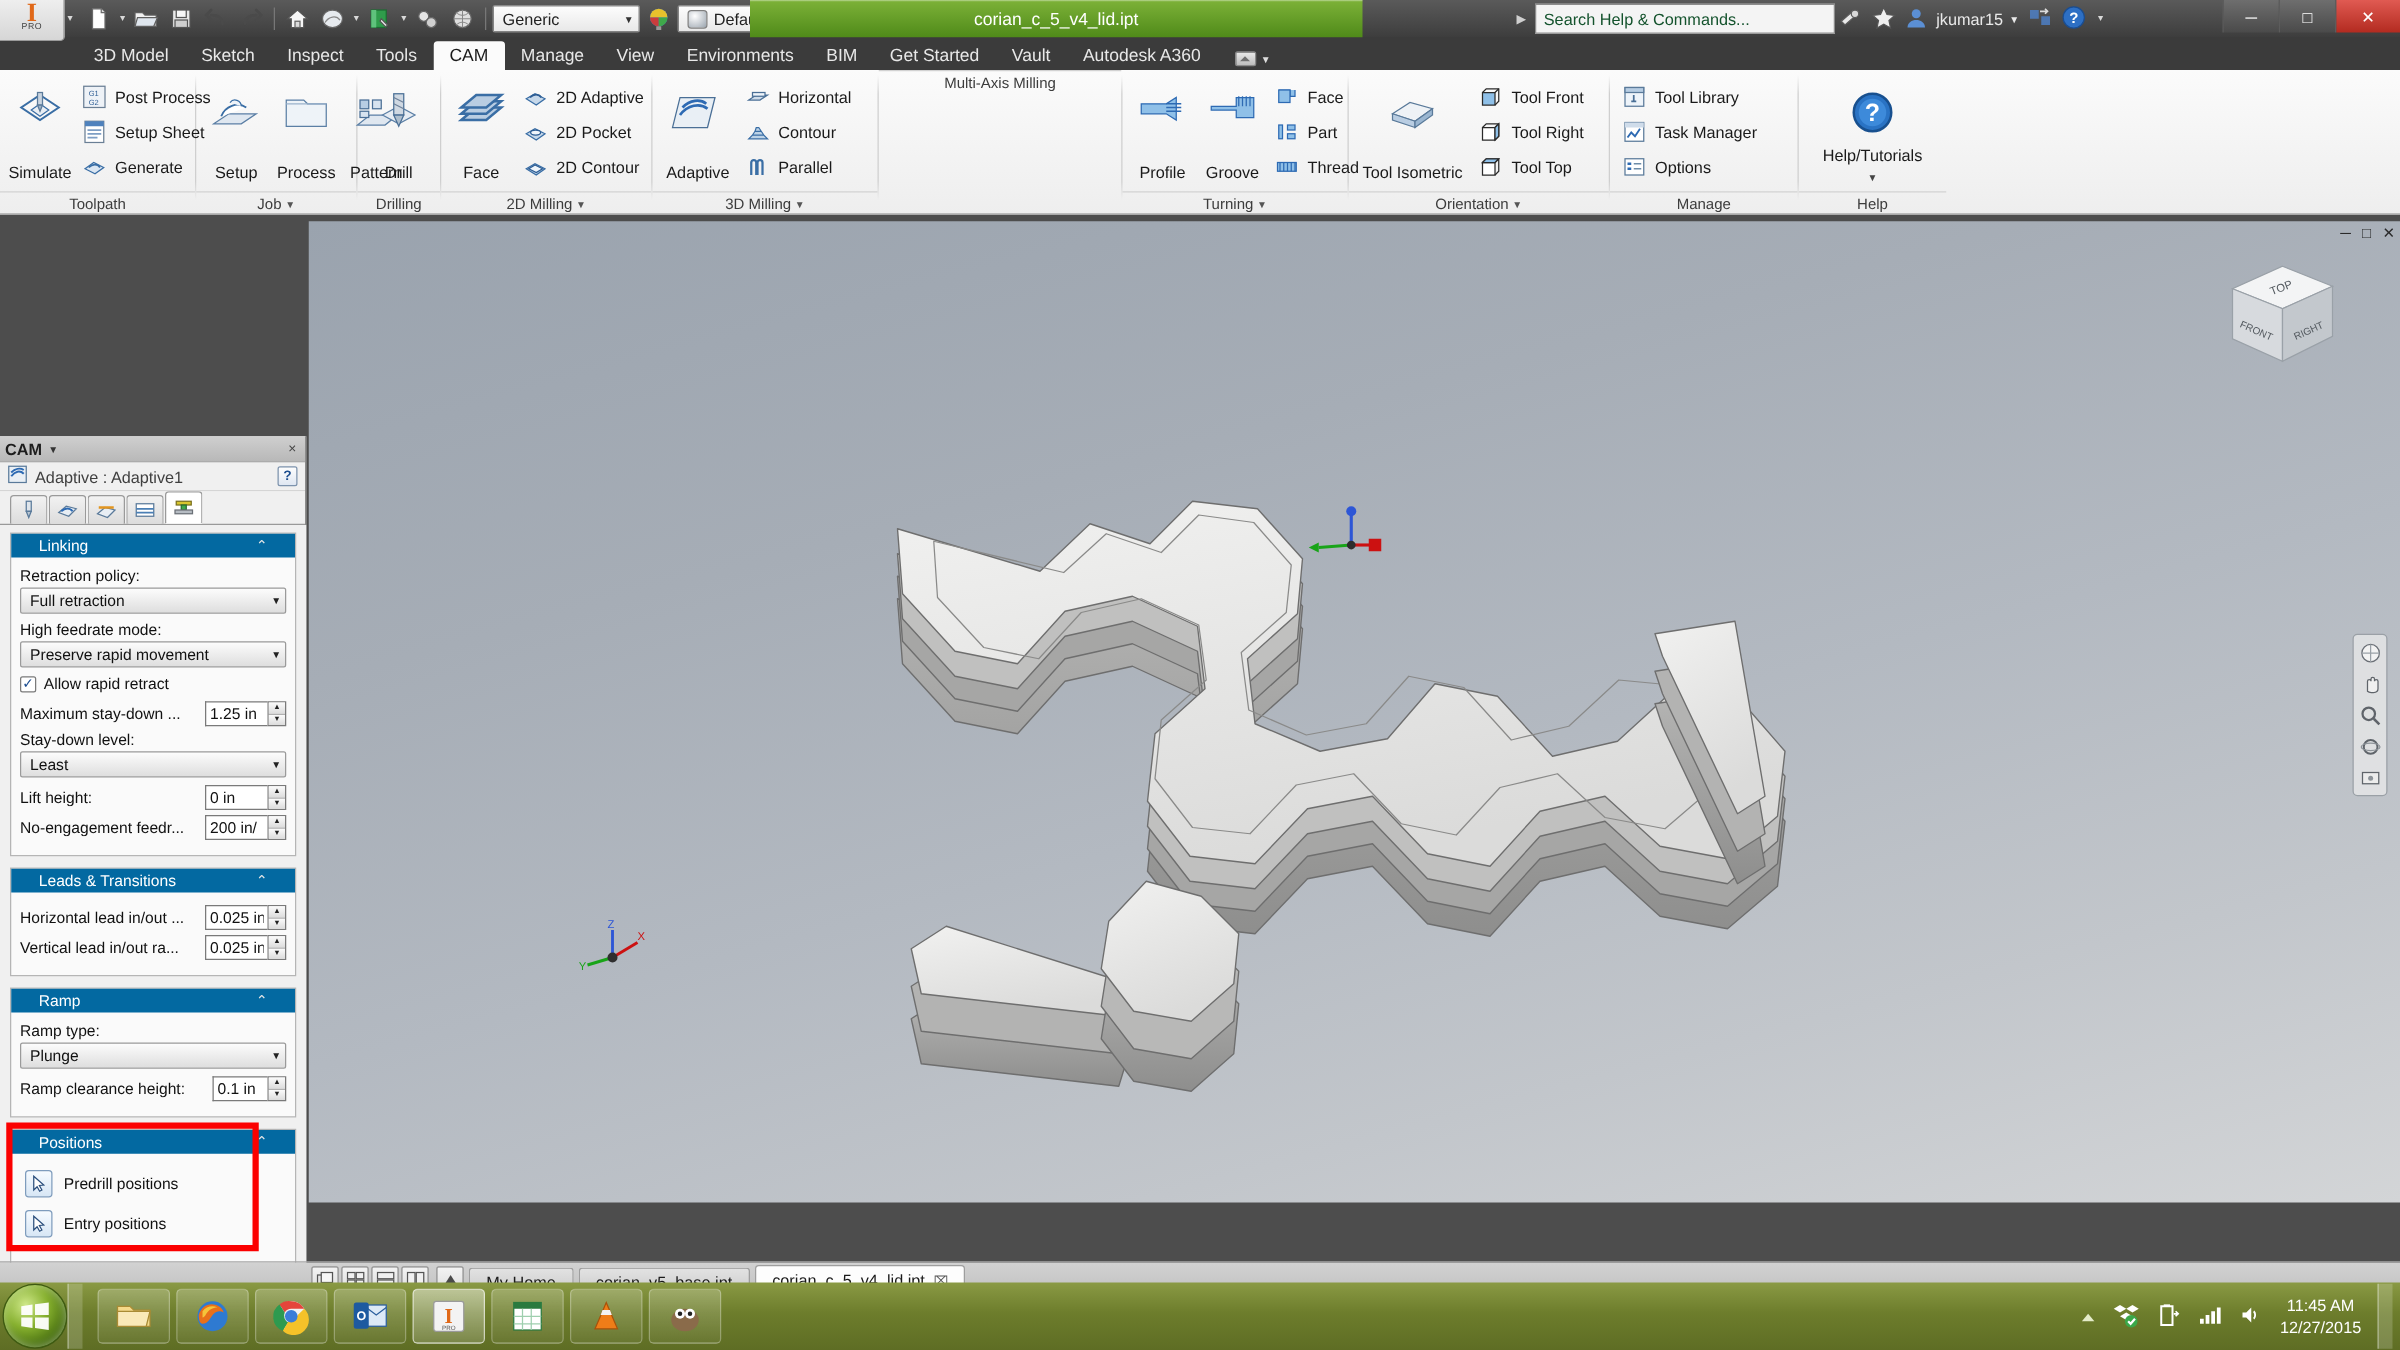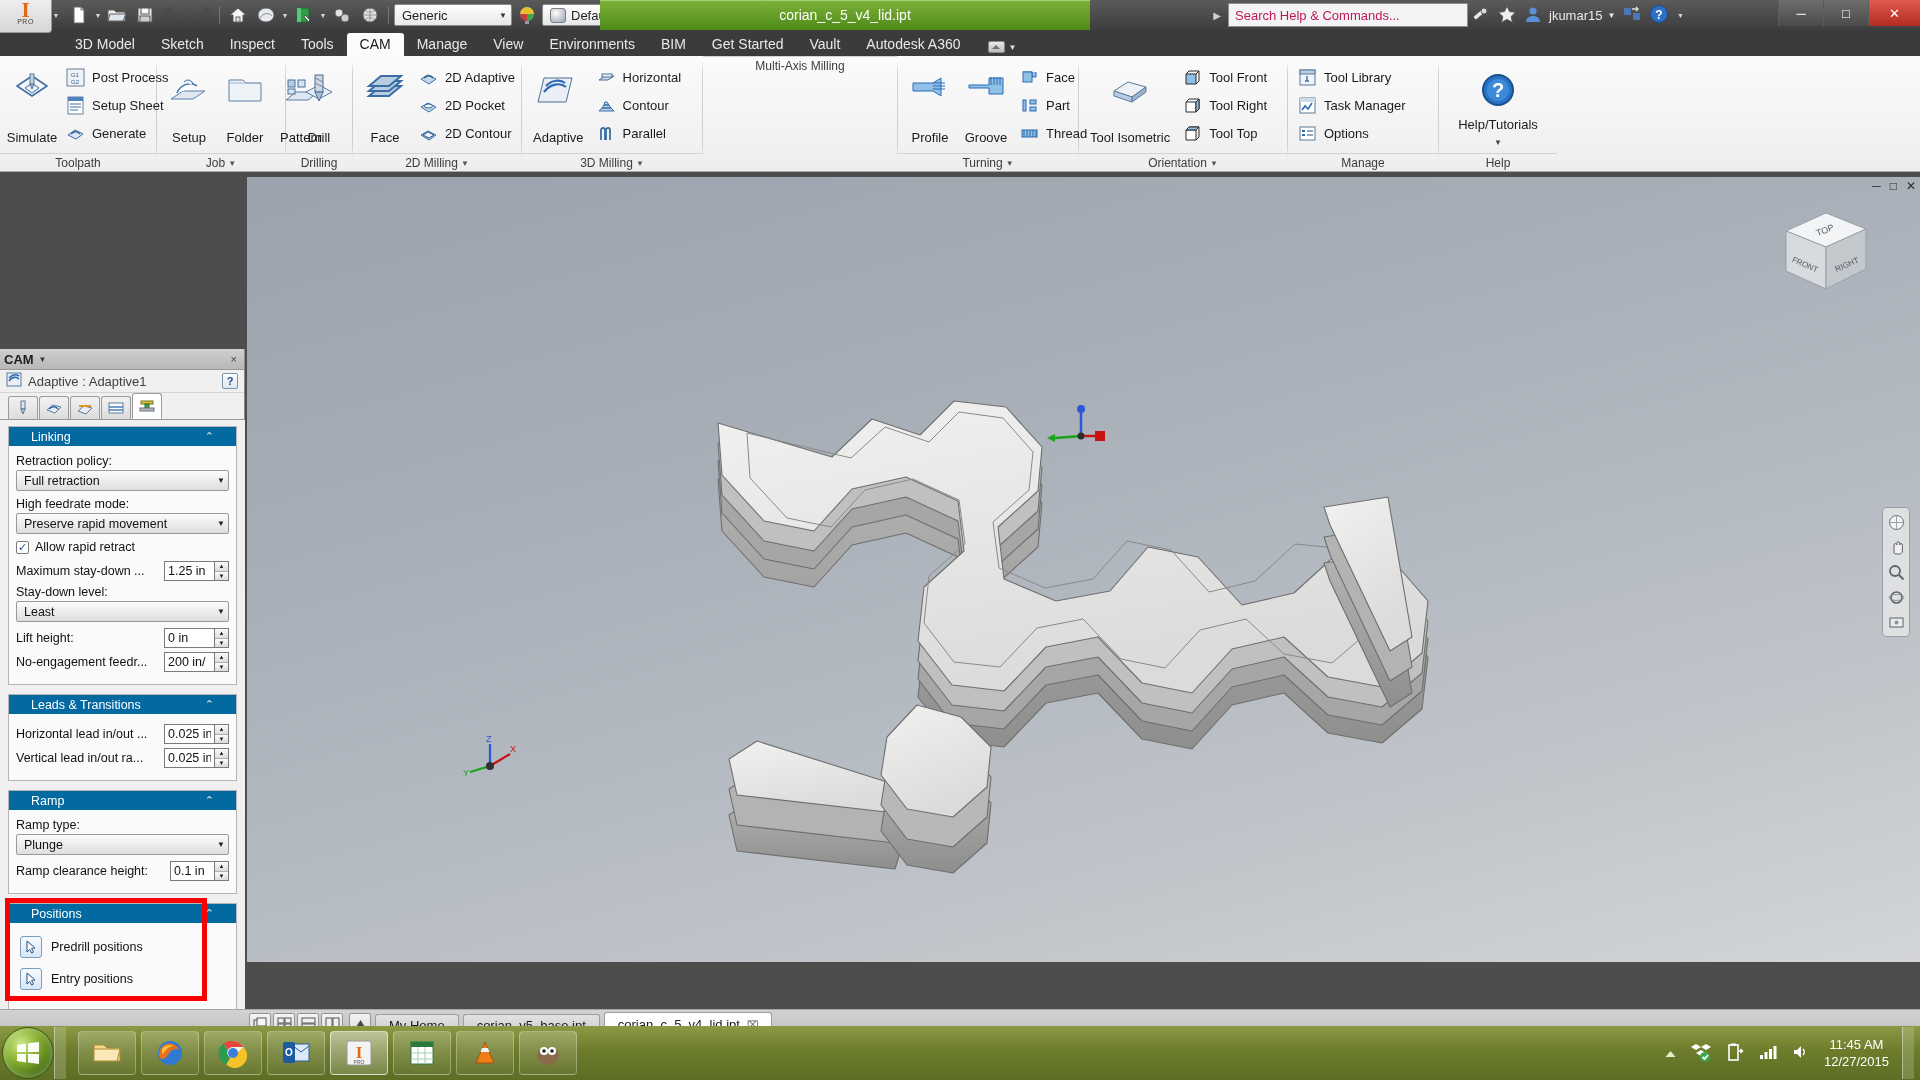--- a/index.html
+++ b/index.html
@@ -47,21 +47,21 @@
     position:absolute; left:600px; top:0; width:490px; height:30px;
     background:linear-gradient(#7db238,#4f8a19);
     color:#fff; font-size:14px;
     display:flex;align-items:center;justify-content:center;
     box-shadow: inset 0 1px 0 rgba(255,255,255,.35);
   }
   .searchwrap{ position:absolute; left:1210px; top:3px; display:flex;align-items:center;gap:4px;}
   .srch-arrow{ color:#cfcfcf; font-size:10px; width:14px; text-align:center;cursor:pointer;}
   .searchbox{
     width:240px;height:24px;background:#f4f4f4;border:1px solid #8d8d8d;
-    display:flex;align-items:center;padding:0 6px; color:#be185d; font-size:13px;cursor:text;
+    display:flex;align-items:center;padding:0 6px; color:#14532d; font-size:13px;cursor:text;
   }
   .tr-icons{ position:absolute; left:1470px; top:4px; display:flex;align-items:center;gap:7px; }
   .tr-icons .ic{cursor:pointer;}
   .userbtn{ color:#e9e9e9; font-size:13px; display:flex;align-items:center;gap:5px; cursor:pointer;}
   .winbtns{ position:absolute;right:0;top:0;display:flex; }
   .winbtn{
     width:45px;height:26px;display:flex;align-items:center;justify-content:center;
     color:#fff;font-size:13px; background:linear-gradient(#6e6e6e,#4a4a4a);
     border-left:1px solid #5c5c5c; cursor:pointer;
   }
@@ -529,21 +529,21 @@
           </span>
           <span class="lbl">Setup</span>
         </div>
         <div class="bigbtn">
           <span class="bigicon">
             <svg width="40" height="34" viewBox="0 0 40 34">
                 <path d="M4 6h14l3 3h15v18H4z" fill="#eef3f8" stroke="#5b7fa5"></path>
                 <path d="M4 9h32" stroke="#9ab2cb"></path>
               </svg>
           </span>
-          <span class="lbl">Folder</span>
+          <span class="lbl">Process</span>
         </div>
         <div class="bigbtn">
           <span class="bigicon">
             <svg width="42" height="34" viewBox="0 0 42 34">
                 <path d="M6 26l10-8h22l-10 8z" fill="#dfe7f0" stroke="#5b7fa5"></path>
                 <rect x="8" y="6" width="7" height="7" fill="#b7cde3" stroke="#4a6f96"></rect>
                 <rect x="18" y="6" width="7" height="7" fill="#d7e3ef" stroke="#4a6f96"></rect>
                 <rect x="8" y="15" width="7" height="5" fill="#d7e3ef" stroke="#4a6f96"></rect>
               </svg>
           </span>

